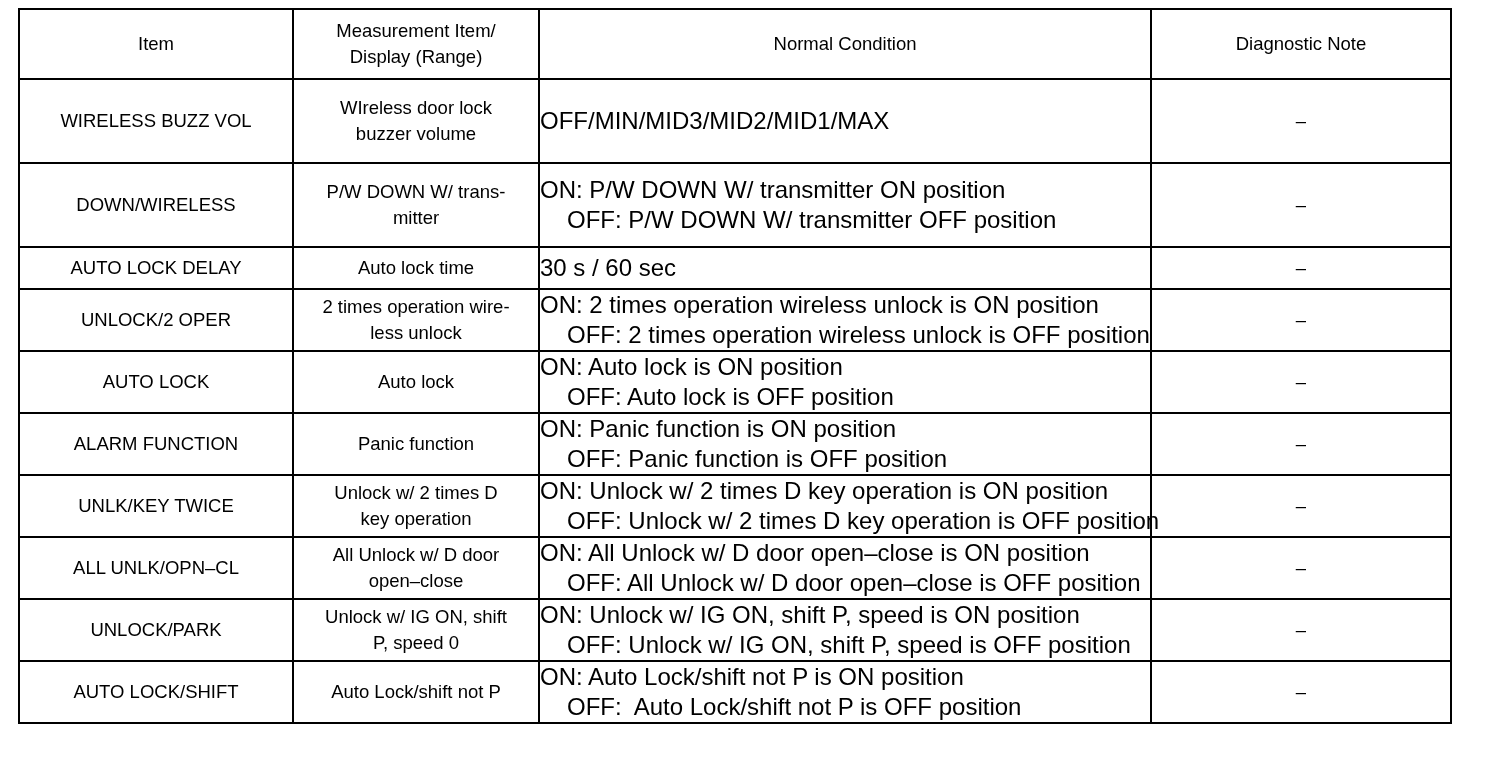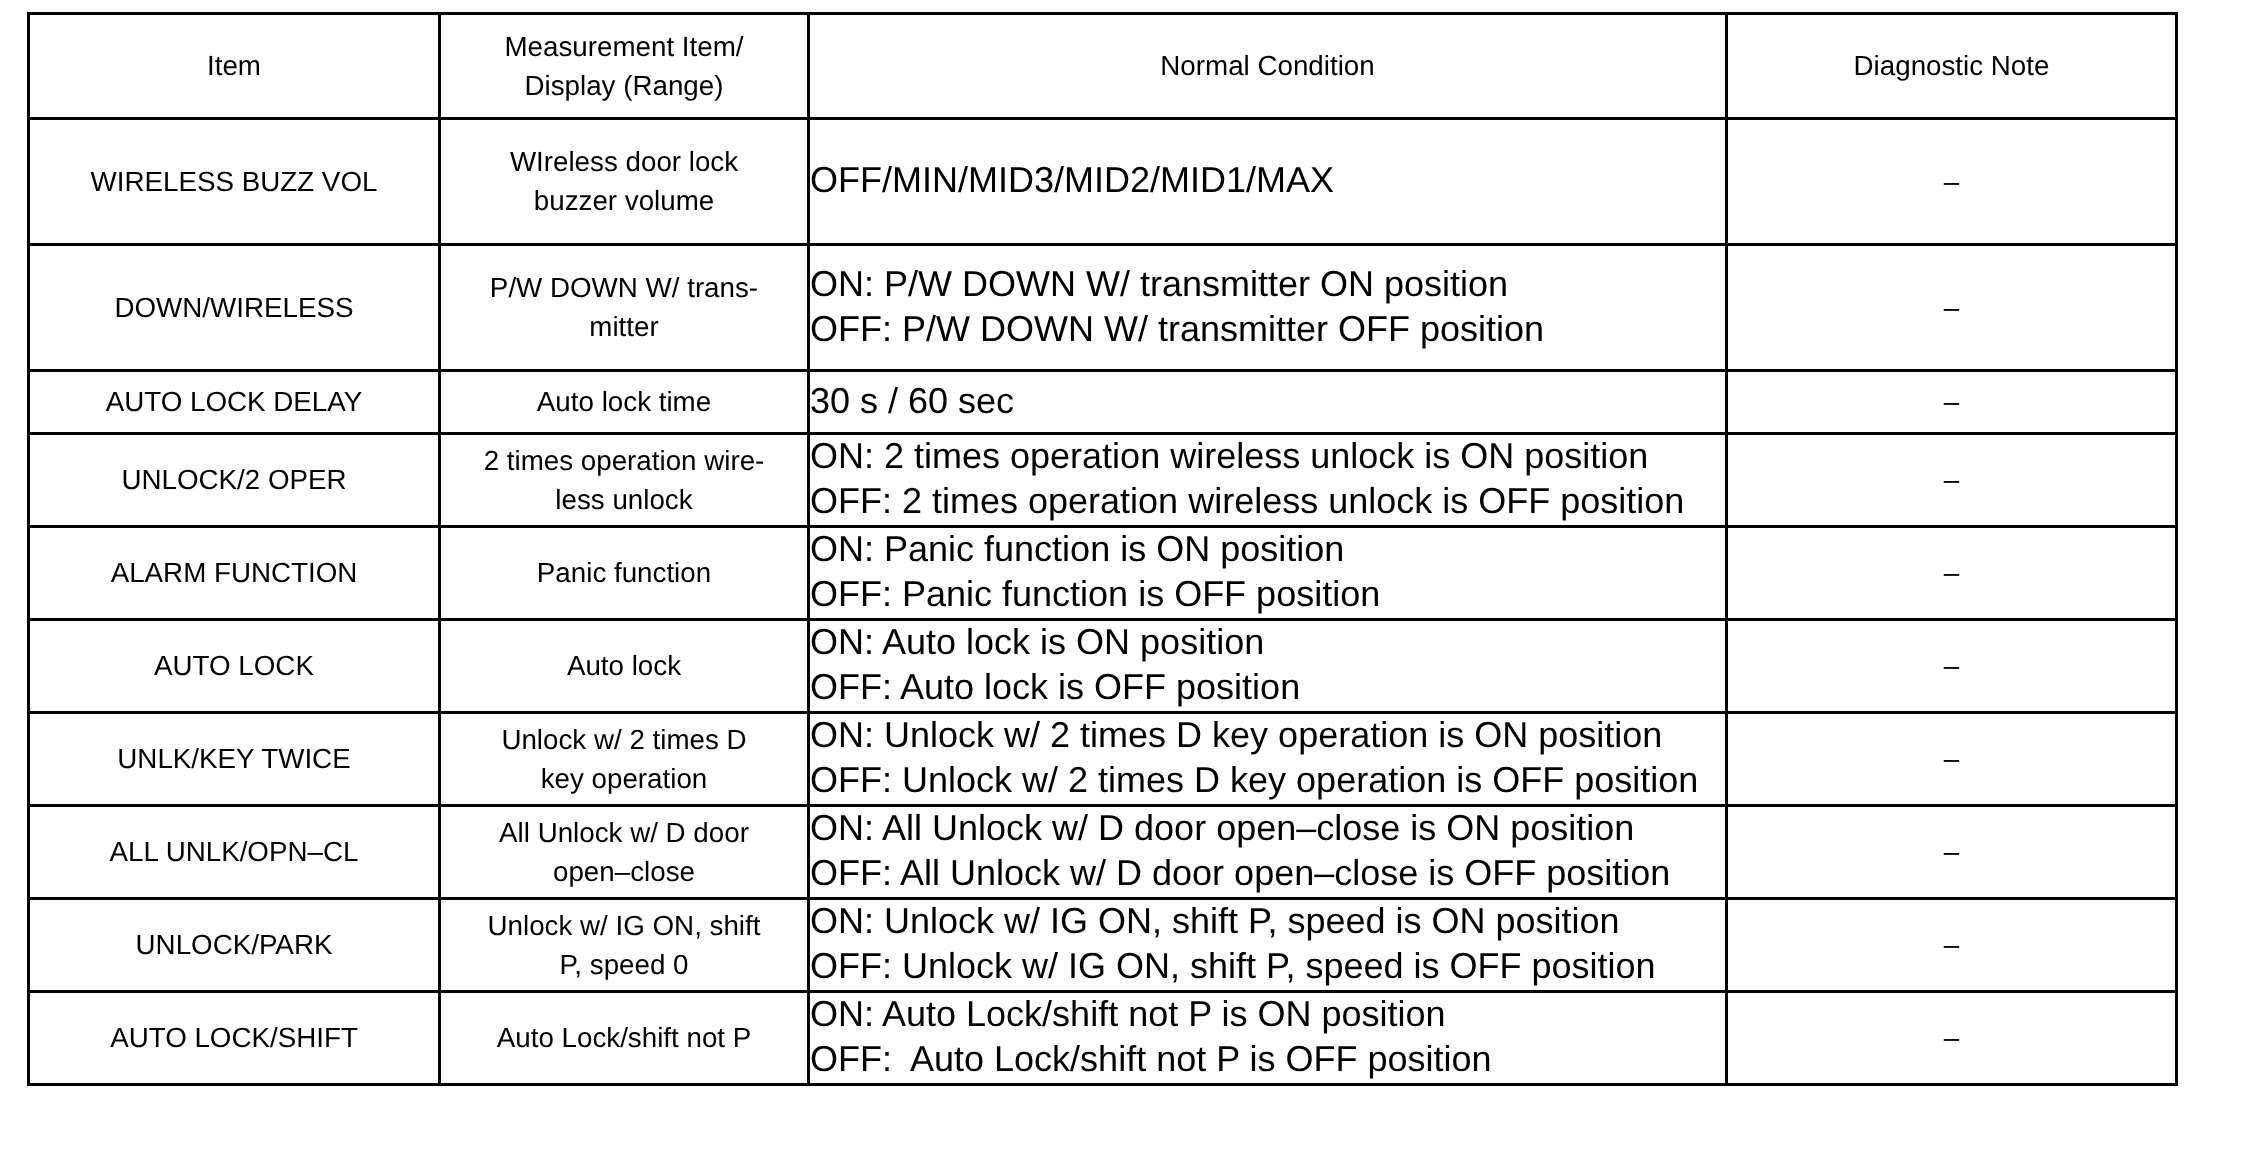--- a/index.html
+++ b/index.html
@@ -74,21 +74,21 @@
     padding: 4px 6px 4px 12px;
   }
   .cell-dash {
     text-align: center;
     font-size: 18.5px;
     line-height: 26px;
     padding: 4px 6px;
   }
 
   .line { display: block; white-space: pre; }
-  .line2 { display: block; white-space: pre; }
+  .line2 { display: block; white-space: pre; padding-left: 27px; }
 
   
   .r-two  { height: 84px; }
   .r-one  { height: 42px; }
   .r-two-b{ height: 54px; }
 </style>
 </head>
 <body>
 
 <div class="page">
@@ -179,44 +179,44 @@
             <span class="line">ON: 2 times operation wireless unlock is ON position</span>
             <span class="line2">OFF: 2 times operation wireless unlock is OFF position</span>
           </td>
           <td class="cell-dash">
               <span class="line">–</span>
             </td>
         </tr>
 
         <tr class="r-two-b">
           <td class="cell-center">
+              <span class="line">AUTO LOCK</span>
+            </td>
+          <td class="cell-center">
+            <span class="line">Auto lock</span>
+          </td>
+          <td class="cell-left">
+            <span class="line">ON: Auto lock is ON position</span>
+            <span class="line2">OFF: Auto lock is OFF position</span>
+          </td>
+          <td class="cell-dash">
+              <span class="line">–</span>
+            </td>
+        </tr>
+
+        <tr class="r-two-b">
+          <td class="cell-center">
               <span class="line">ALARM FUNCTION</span>
             </td>
           <td class="cell-center">
             <span class="line">Panic function</span>
           </td>
           <td class="cell-left">
             <span class="line">ON: Panic function is ON position</span>
             <span class="line2">OFF: Panic function is OFF position</span>
-          </td>
-          <td class="cell-dash">
-              <span class="line">–</span>
-            </td>
-        </tr>
-
-        <tr class="r-two-b">
-          <td class="cell-center">
-              <span class="line">AUTO LOCK</span>
-            </td>
-          <td class="cell-center">
-            <span class="line">Auto lock</span>
-          </td>
-          <td class="cell-left">
-            <span class="line">ON: Auto lock is ON position</span>
-            <span class="line2">OFF: Auto lock is OFF position</span>
           </td>
           <td class="cell-dash">
               <span class="line">–</span>
             </td>
         </tr>
 
         <tr class="r-two-b">
           <td class="cell-center">
               <span class="line">UNLK/KEY TWICE</span>
             </td>

